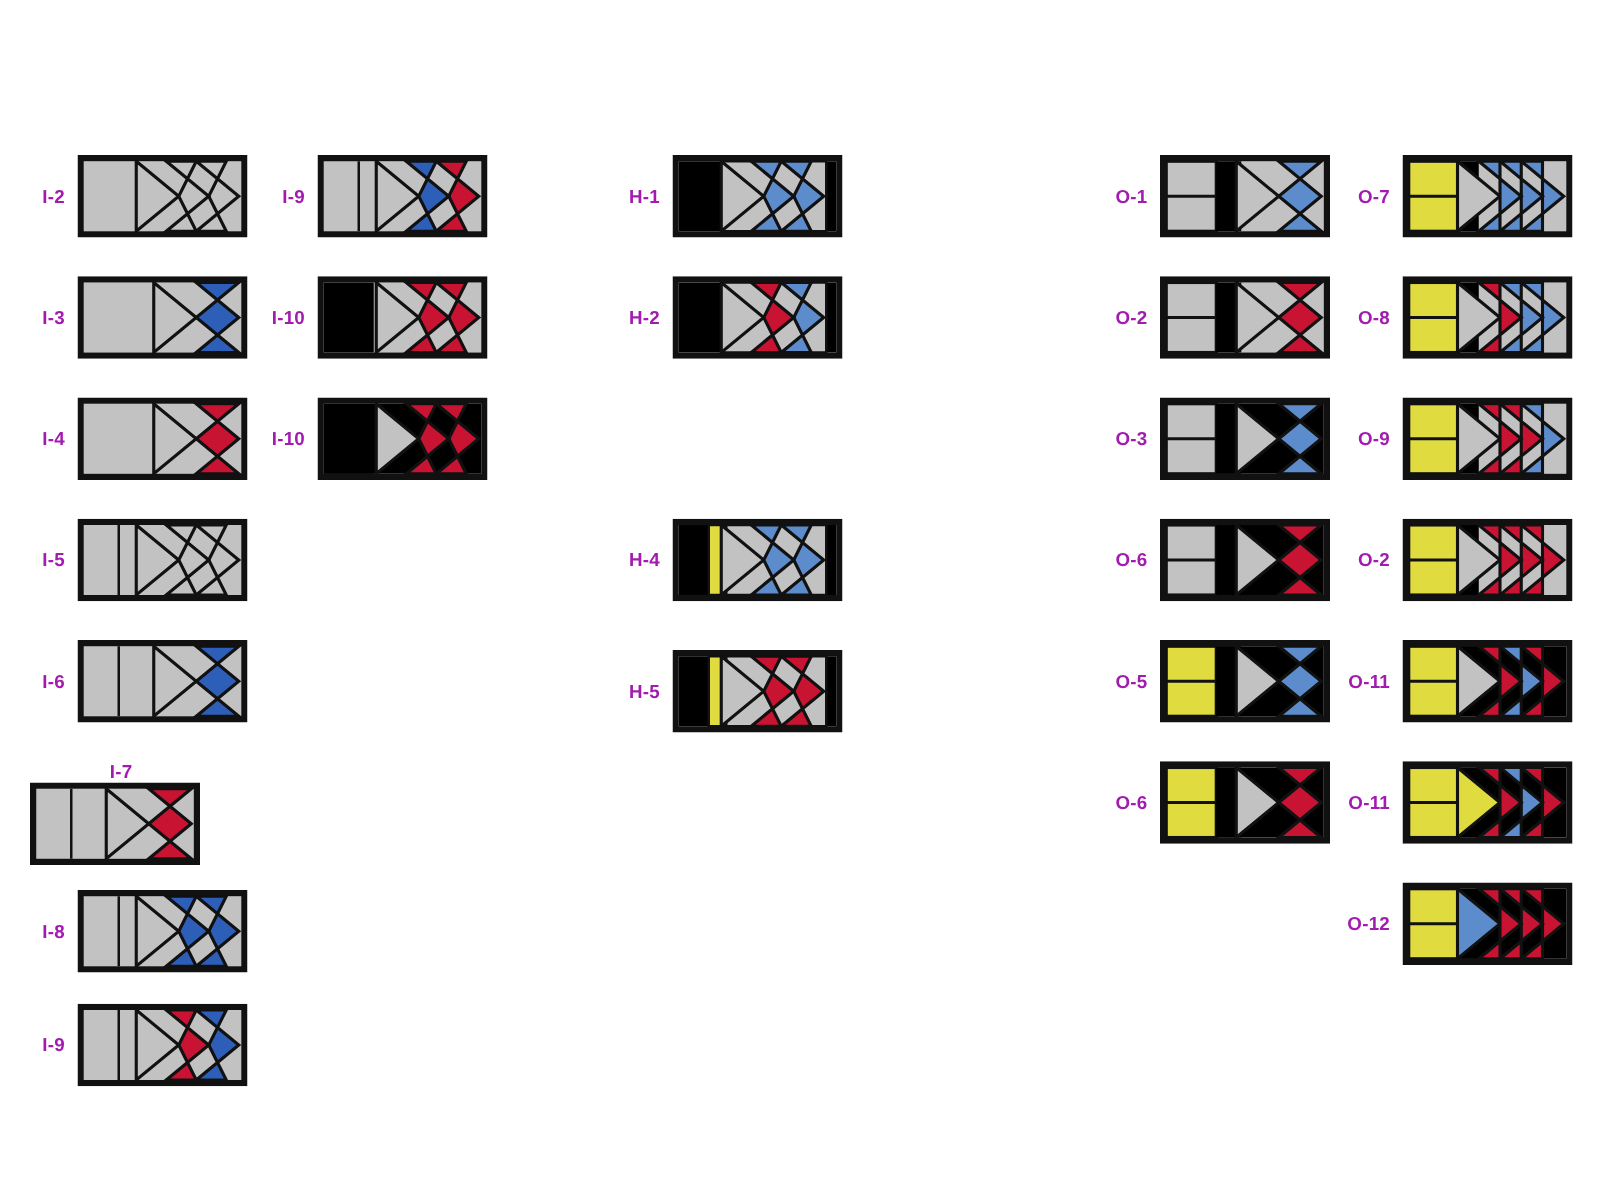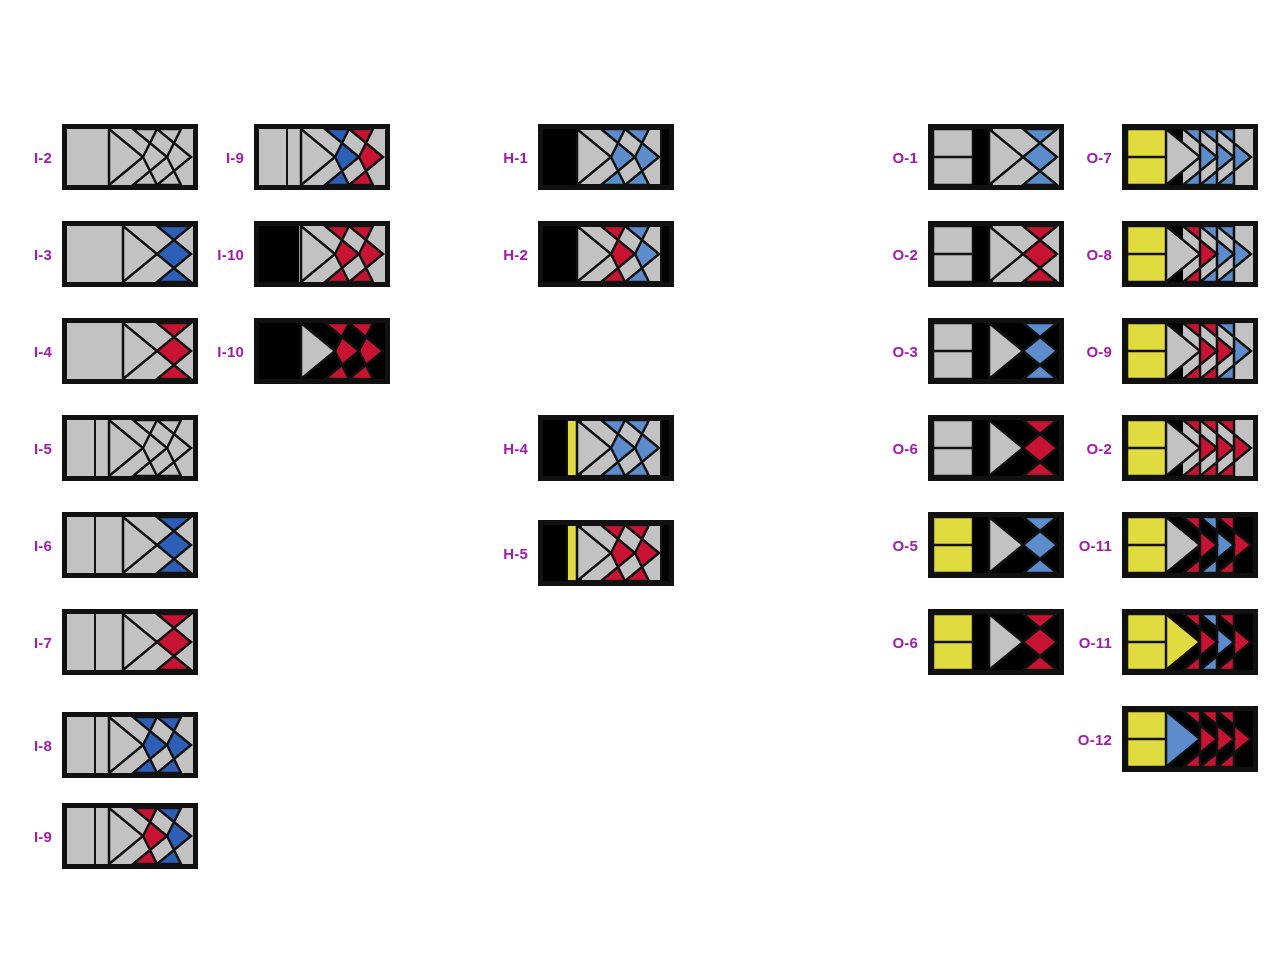--- a/index.html
+++ b/index.html
@@ -82,21 +82,21 @@
         <svg width="136" height="66" viewBox="0 0 136 66" class="badge-art">
           <rect x="5" y="5" width="126" height="56" fill="#c2c2c2"></rect>
           <rect x="5" y="5" width="28" height="56" fill="#c2c2c2"></rect>
           <line x1="33" y1="5" x2="33" y2="61" stroke="#111111" stroke-width="2"></line>
           <path d="M 61 5 L 95 33 L 61 61 Z" fill="#c2c2c2" stroke="#111111" stroke-width="2.5" stroke-linejoin="miter"></path>
           <path d="M 95 5 L 129 33 L 95 61 L 129 61 L 95 33 L 129 5 Z" fill="#2d5fb8" stroke="#111111" stroke-width="2.5" stroke-linejoin="miter"></path>
           <rect x="2.5" y="2.5" width="131" height="61" fill="none" stroke="#111111" stroke-width="5"></rect>
         </svg>
       </span>
     </div>
-    <div class="badge-cell" style="left: 14px; top: 609px; height: 66px;">
+    <div class="badge-cell" style="left: 14px; top: 609px; height: 66px; flex-direction: column;">
       <span class="badge-label" style="width: 38px;">I-7</span>
       <span style="margin-left: 10px;">
         <svg width="136" height="66" viewBox="0 0 136 66" class="badge-art">
           <rect x="5" y="5" width="126" height="56" fill="#c2c2c2"></rect>
           <rect x="5" y="5" width="28" height="56" fill="#c2c2c2"></rect>
           <line x1="33" y1="5" x2="33" y2="61" stroke="#111111" stroke-width="2"></line>
           <path d="M 61 5 L 95 33 L 61 61 Z" fill="#c2c2c2" stroke="#111111" stroke-width="2.5" stroke-linejoin="miter"></path>
           <path d="M 95 5 L 129 33 L 95 61 L 129 61 L 95 33 L 129 5 Z" fill="#c81432" stroke="#111111" stroke-width="2.5" stroke-linejoin="miter"></path>
           <rect x="2.5" y="2.5" width="131" height="61" fill="none" stroke="#111111" stroke-width="5"></rect>
         </svg>

